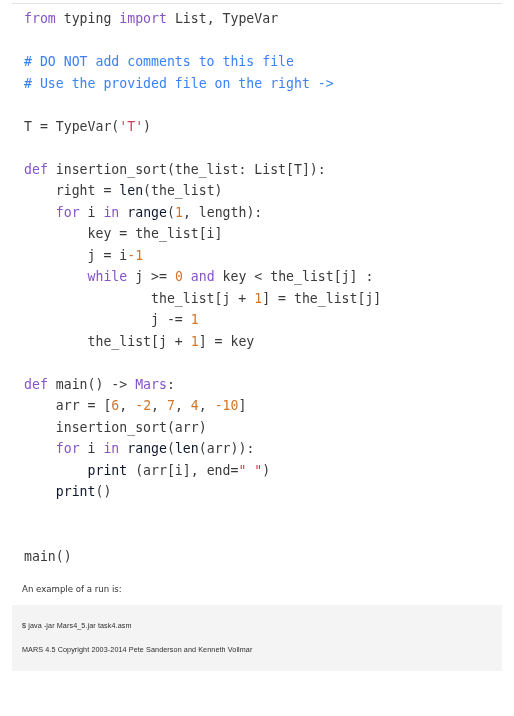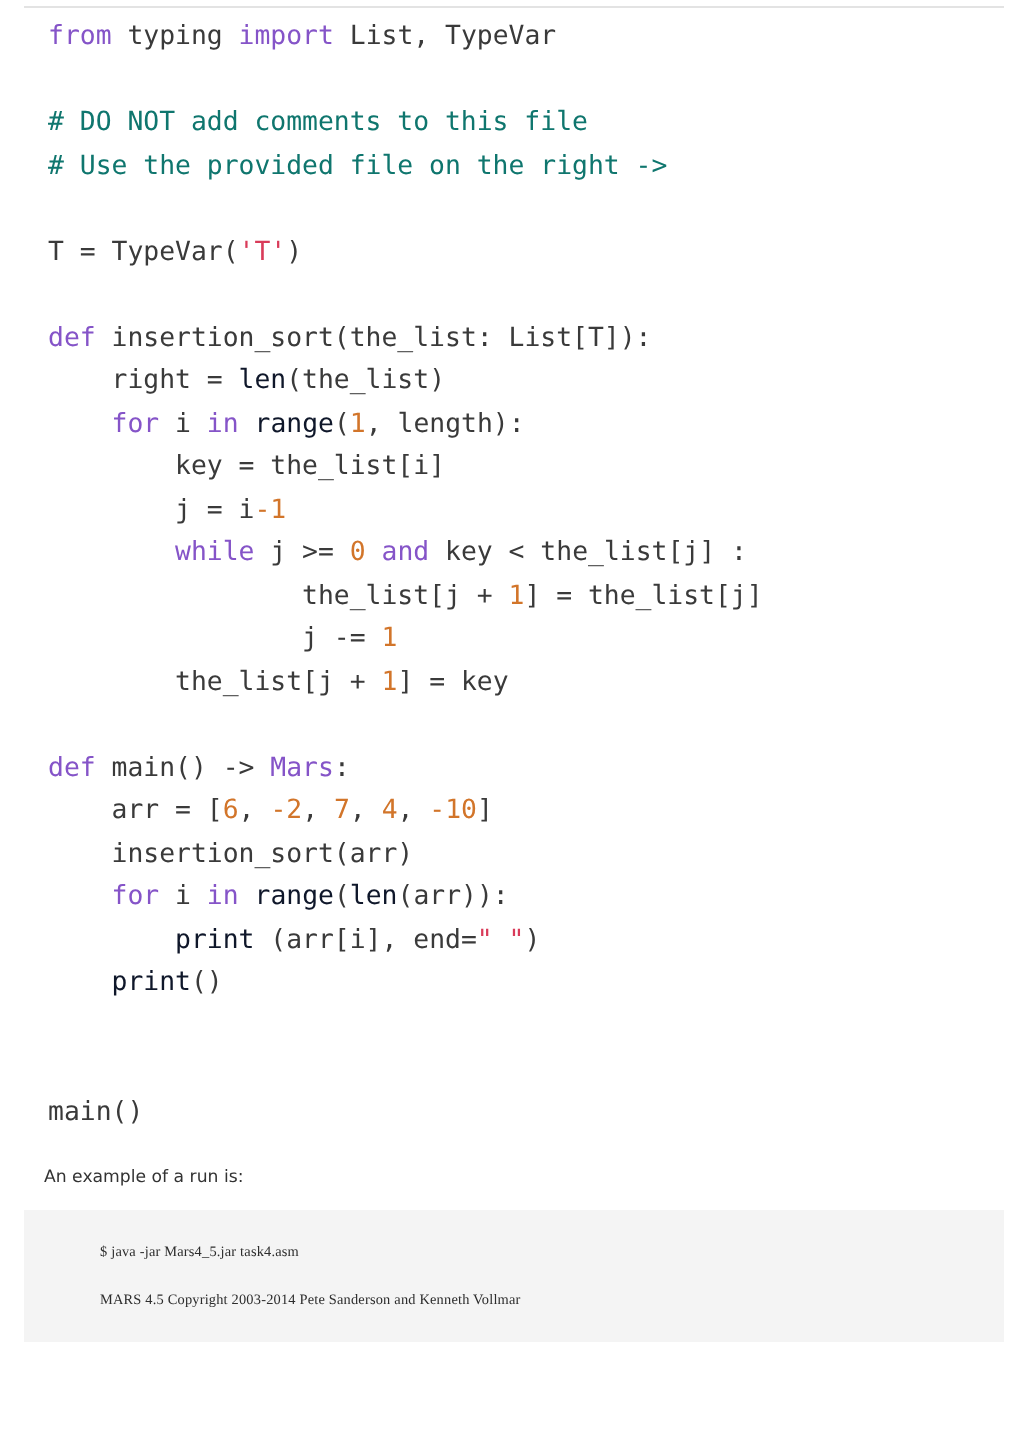--- a/index.html
+++ b/index.html
@@ -49,21 +49,21 @@
     white-space: pre;
     letter-spacing: 0px;
     min-height: 21.5px;
   }
 
   
   .kw   { color: #8554c8; }
   .bi   { color: #0f172a; }
   .str  { color: #d93b59; }
   .num  { color: #d2752a; }
-  .com  { color: #0f766e; margin-top: 40px; }
+  .com  { color: #3b82f6; margin-top: 40px; }
   .pl   { color: #3a3a3a; }
 
   .prose {
     position: absolute;
     left: 22px;
     width: 480px;
     font-family: "DejaVu Sans", sans-serif;
     font-size: 8.6px;
     line-height: 12px;
     color: #333333;
@@ -71,27 +71,26 @@
 
   .terminal {
     position: absolute;
     left: 12px;
     width: 490px;
     background: #f4f4f4;
     box-sizing: border-box;
     padding: 9px 0 9px 10px;
   }
   .term-line {
-    font-family: Liberation Serif, serif;
+    font-family: Liberation Sans, sans-serif;
     font-size: 7.2px;
     line-height: 24px;
     color: #2c2c2c;
     white-space: pre;
     letter-spacing: 0.1px;
-    margin-left: 28px;
   }
 </style>
 </head>
 <body>
 
 <div class="page">
 
   <div class="top-rule"></div>
 
   <div class="code-block">

